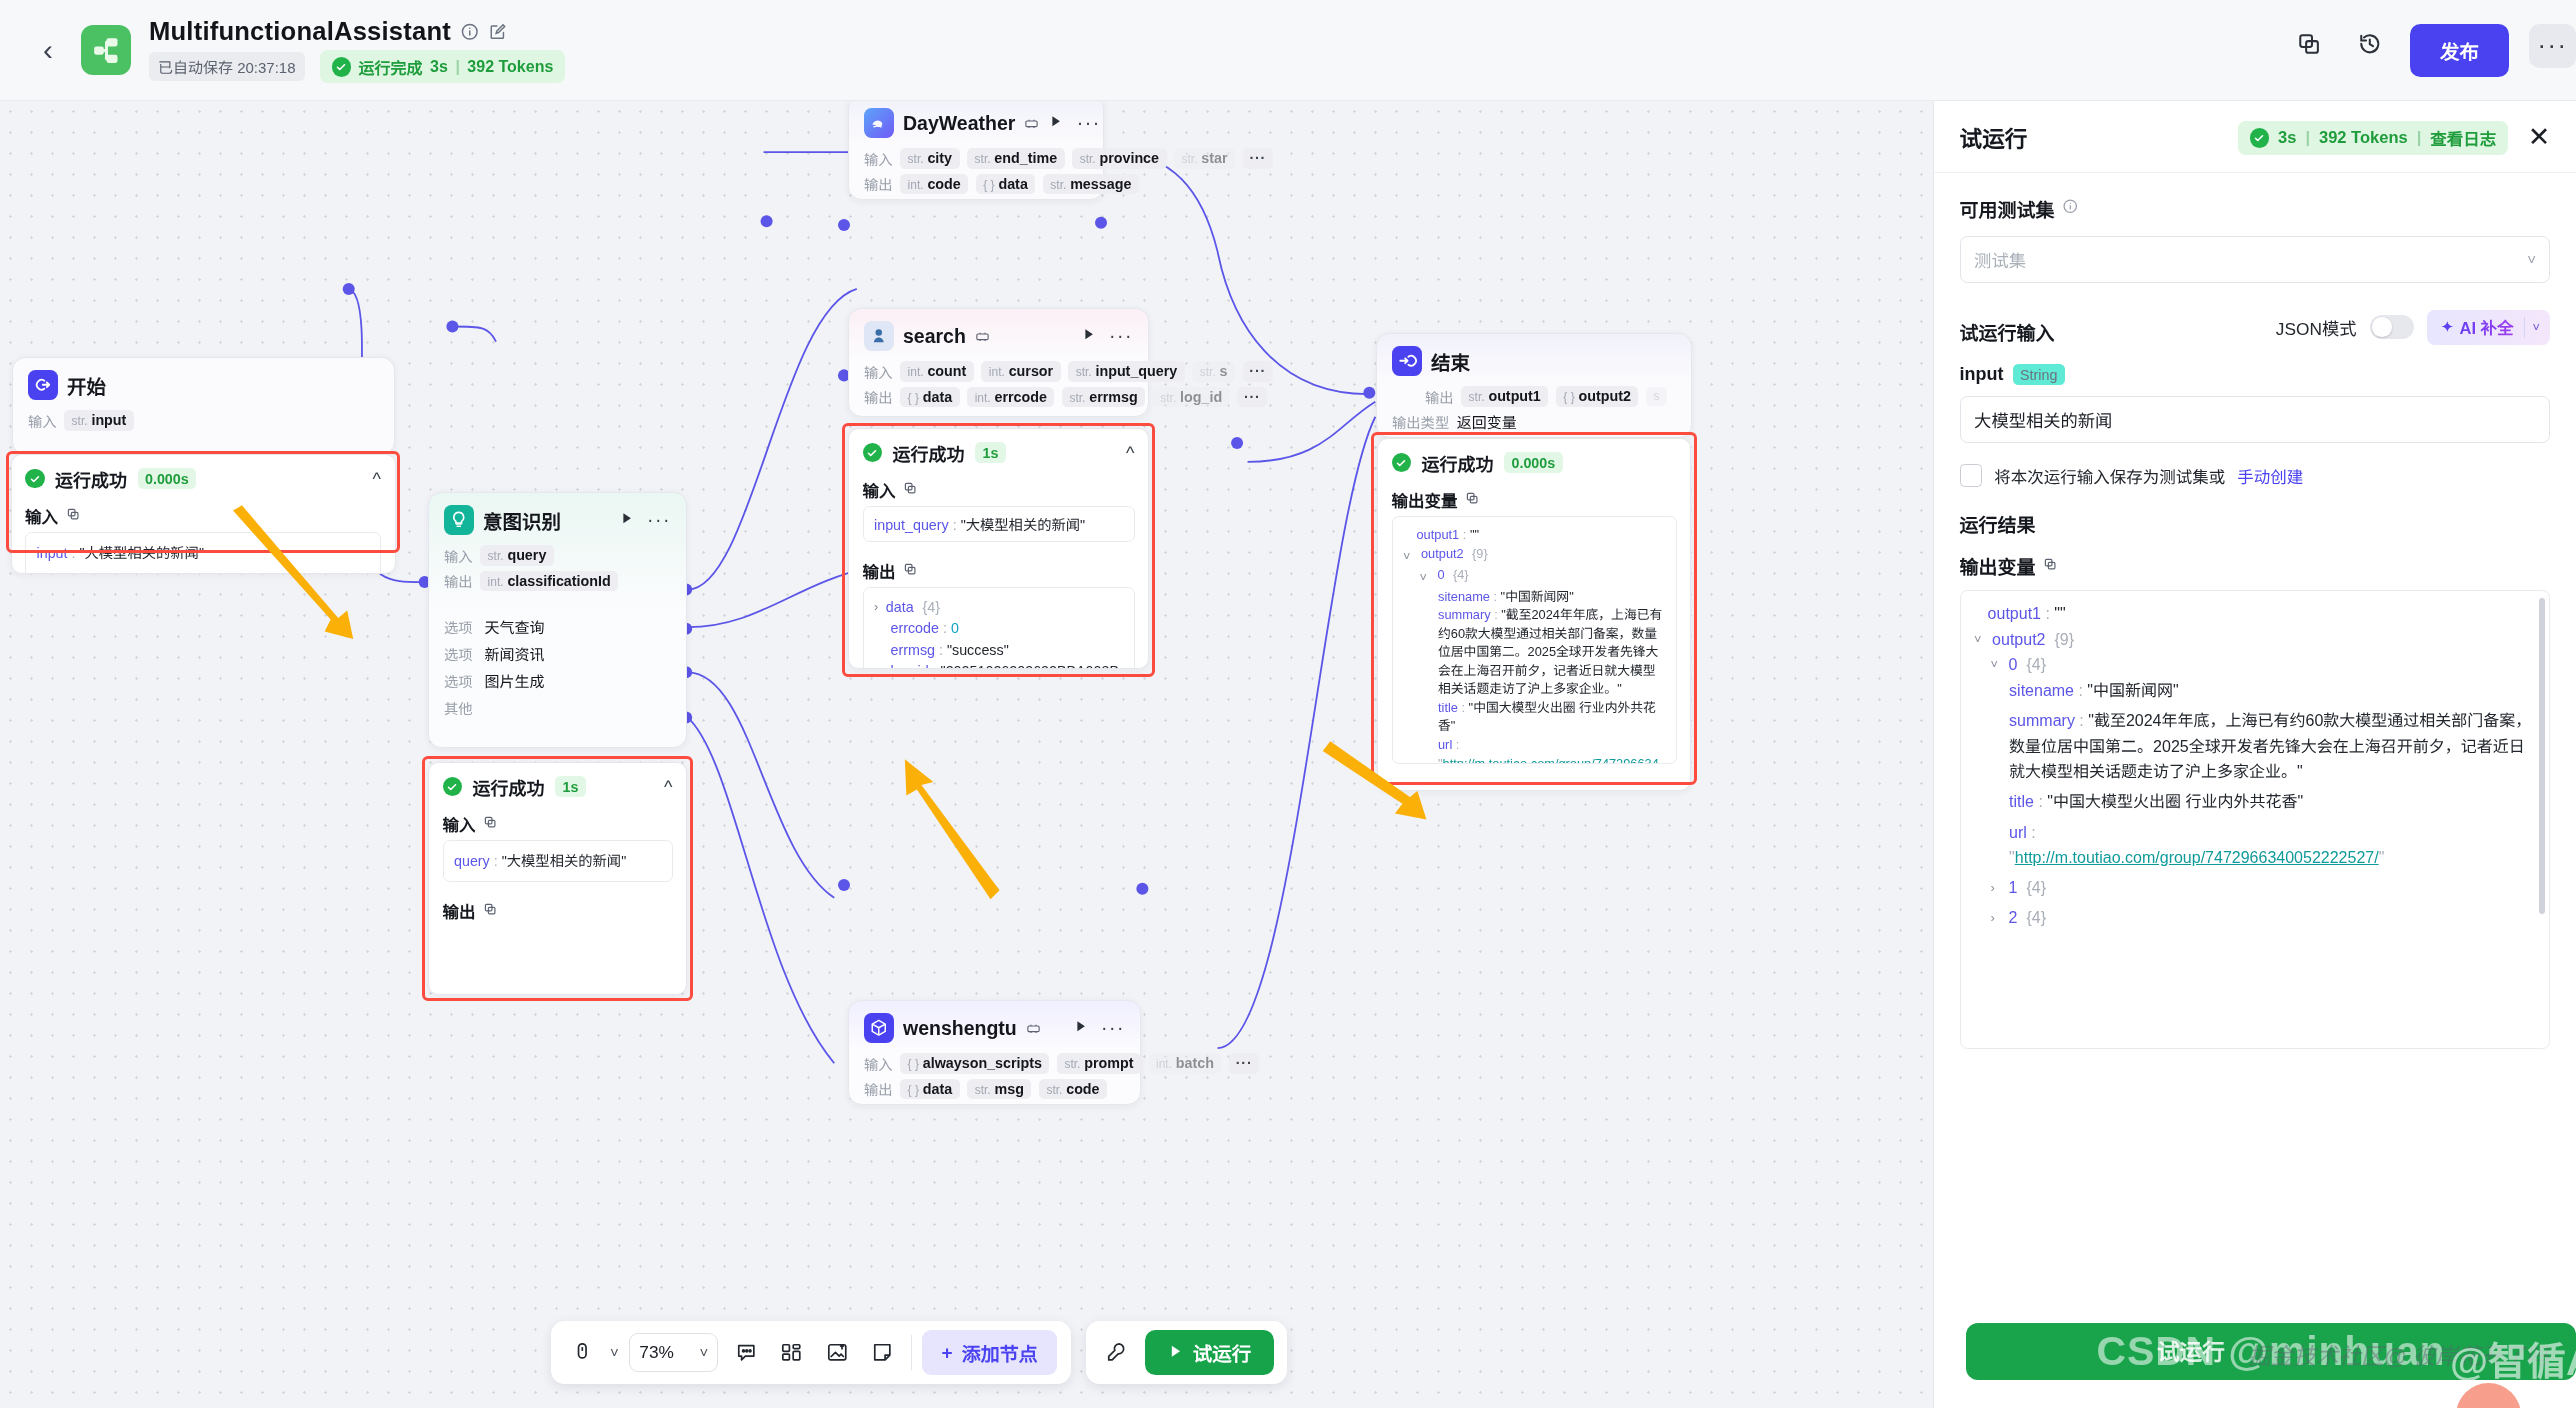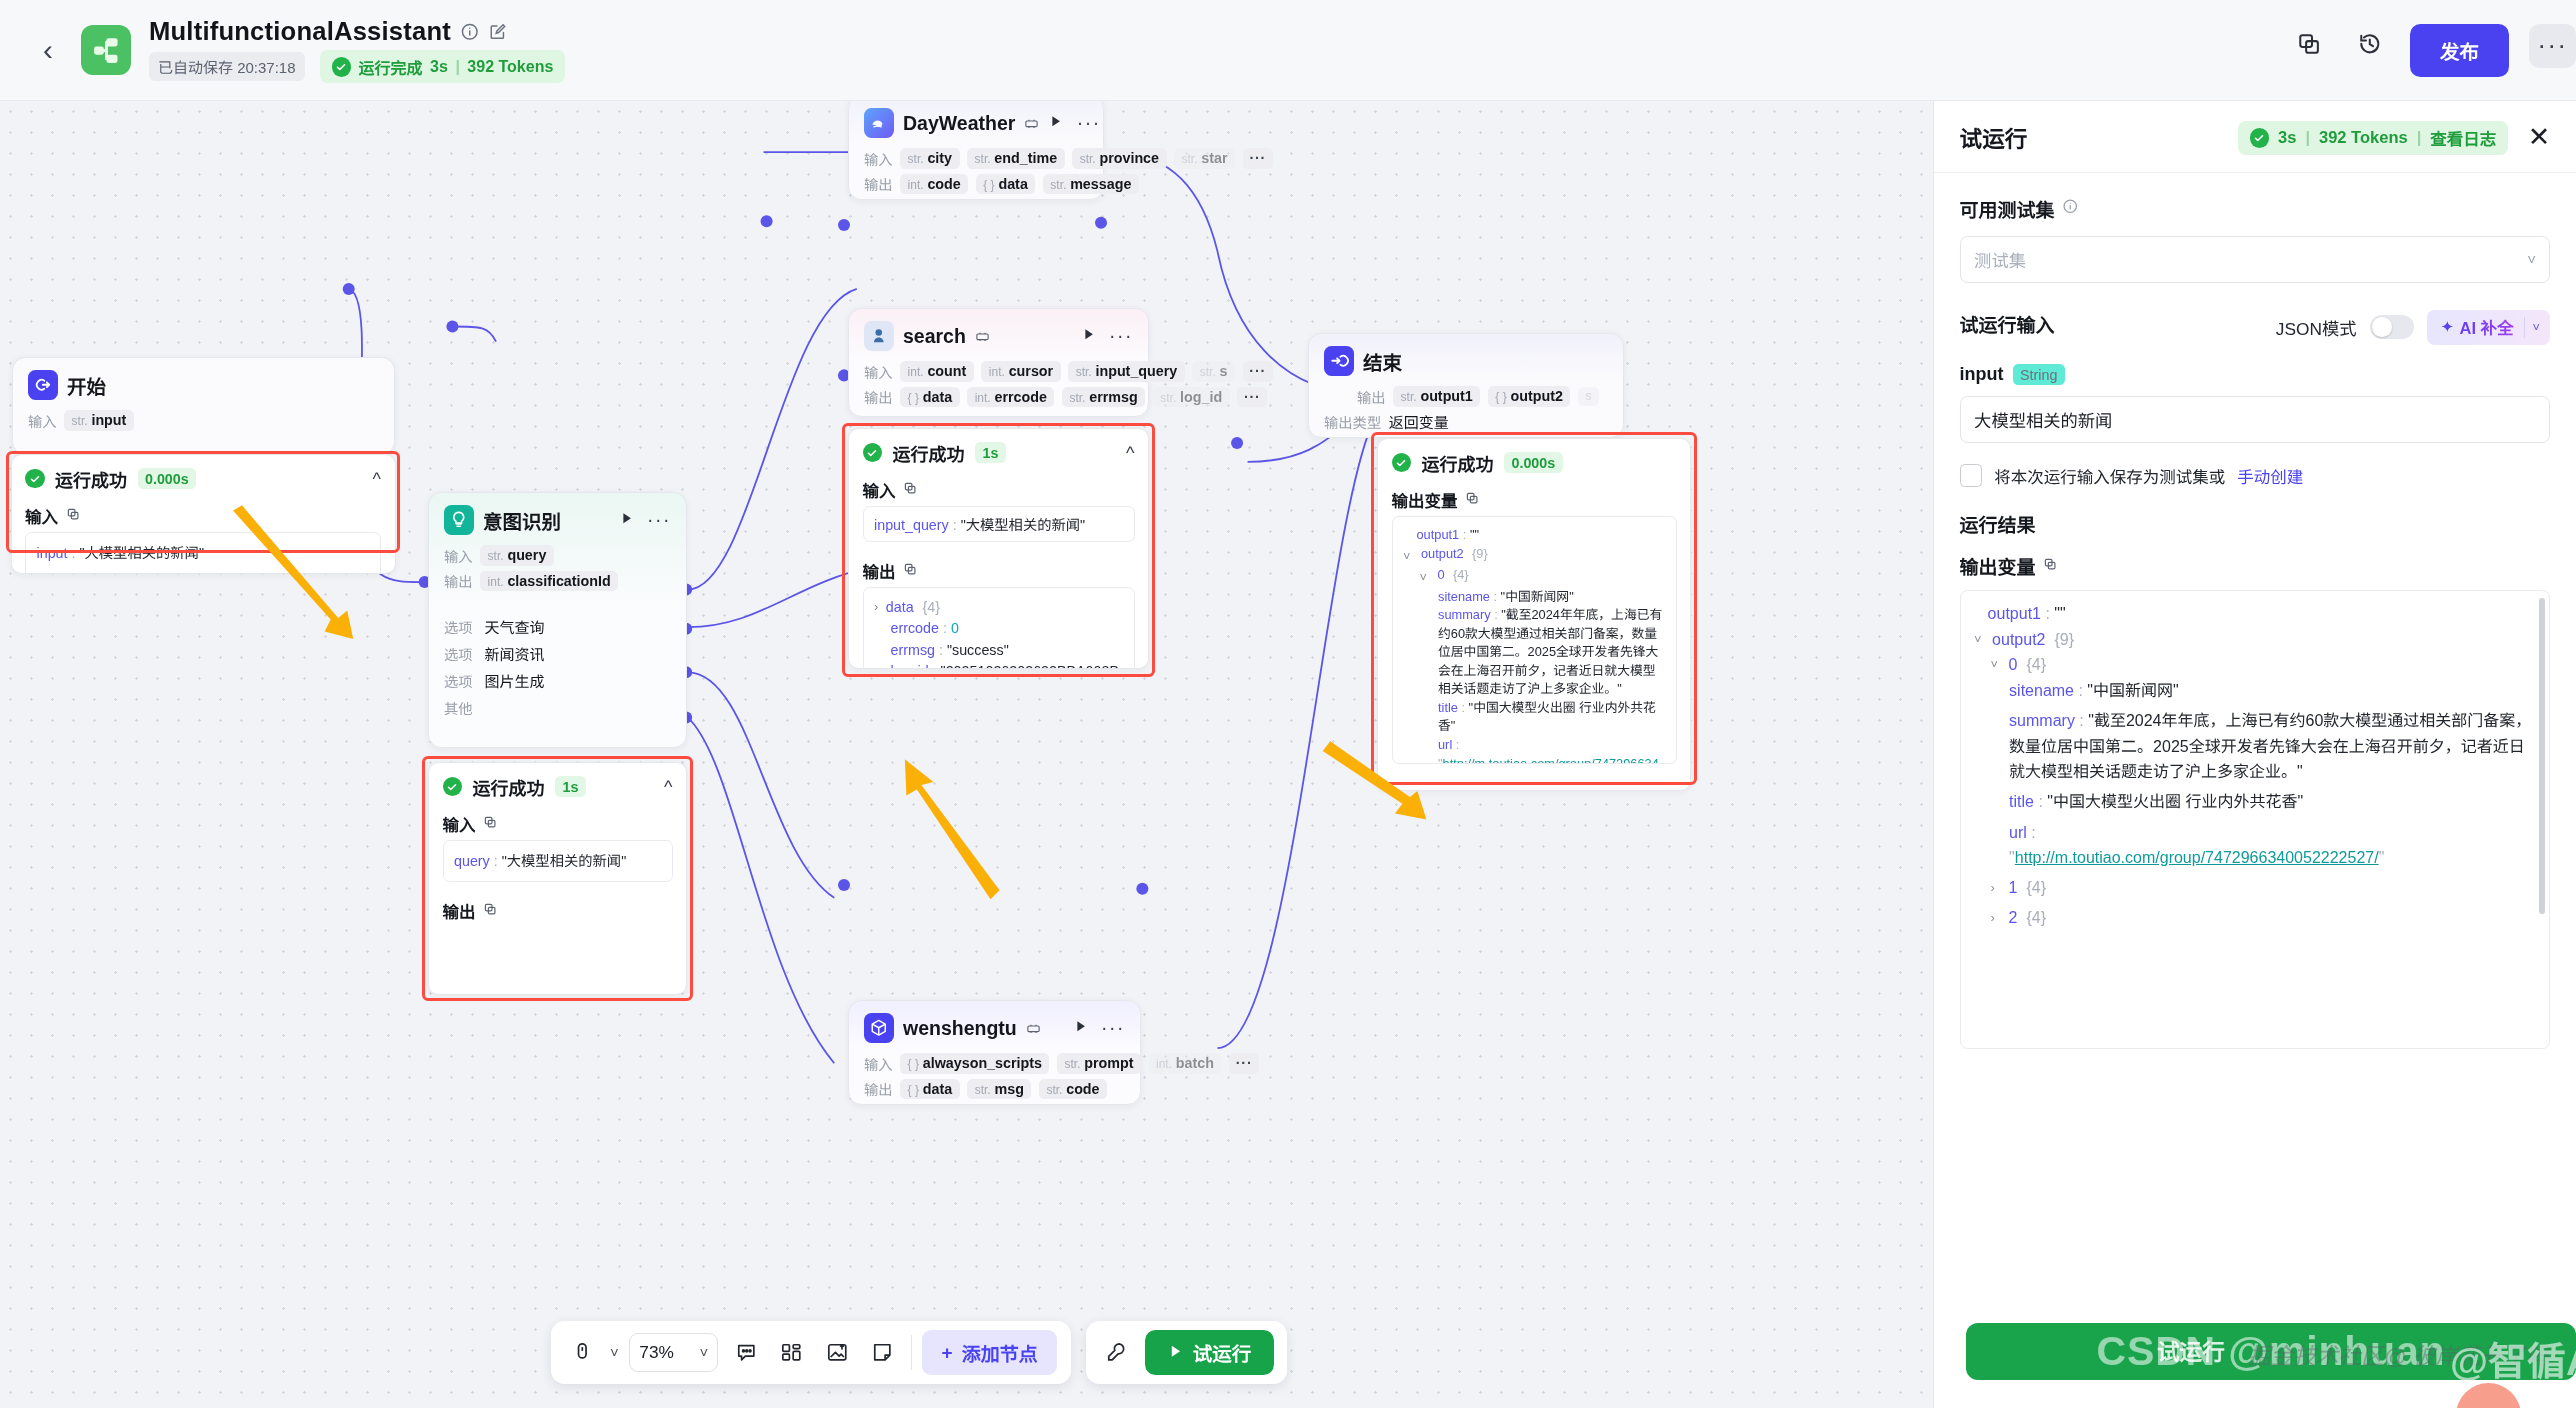--- a/index.html
+++ b/index.html
@@ -193,21 +193,21 @@
     display:flex; align-items:center; gap:7.5px; font-size:19px; font-weight:700;
     color:#15181e; margin-top:22.6px;
   }
   .info-ico svg{ width:16.5px;height:16.5px;color:#9aa0ab; }
   .select-box{
     margin-top:13.5px; height:47px; border:0.8px solid #e2e4e9; border-radius:7.5px;
     display:flex; align-items:center; padding:0 13.5px; color:#aab0ba; font-size:17.3px;
     cursor:pointer;
   }
   .select-box .chev{ margin-left:auto; color:#9aa0ab; }
-  .row-between{ display:flex; align-items:flex-start; margin-top:27px; }
+  .row-between{ display:flex; align-items:flex-end; margin-top:27px; }
   .json-toggle-wrap{ margin-left:auto; display:flex; align-items:center; gap:13.5px; }
   .json-label{ font-size:17.3px; color:#22262d; }
   .toggle{
     width:44px;height:24px;border-radius:12px;background:#e6e8ed;position:relative;cursor:pointer;
   }
   .toggle::after{
     content:""; position:absolute; left:2.3px; top:2.3px; width:19.5px;height:19.5px;
     border-radius:50%; background:#fff; box-shadow:0 0.8px 2.3px rgba(0,0,0,.2);
   }
   .ai-btn{
@@ -738,21 +738,21 @@
             <span class="t">str.</span>
             <span>msg</span>
           </span>
         <span class="chip">
             <span class="t">str.</span>
             <span>code</span>
           </span>
       </div>
     </div>
 
-    <div class="node tint-blue" style="left:1308px; top:232px; width:316px; height:105px;">
+    <div class="node tint-blue" style="left:1376px; top:232px; width:316px; height:105px;">
       <div class="node-head">
         <div class="node-ico" style="background:#4a42f0;">
           <svg viewBox="0 0 24 24" fill="none" stroke="#fff" stroke-width="2.2" stroke-linecap="round">
             <path d="M14 7a6 6 0 1 1 0 10"></path>
               <path d="M4 12h9m0 0l-3-3m3 3l-3 3"></path>
           </svg>
         </div>
         <div class="node-name">结束</div>
       </div>
       <div class="io-row" style="padding-left:48px">

